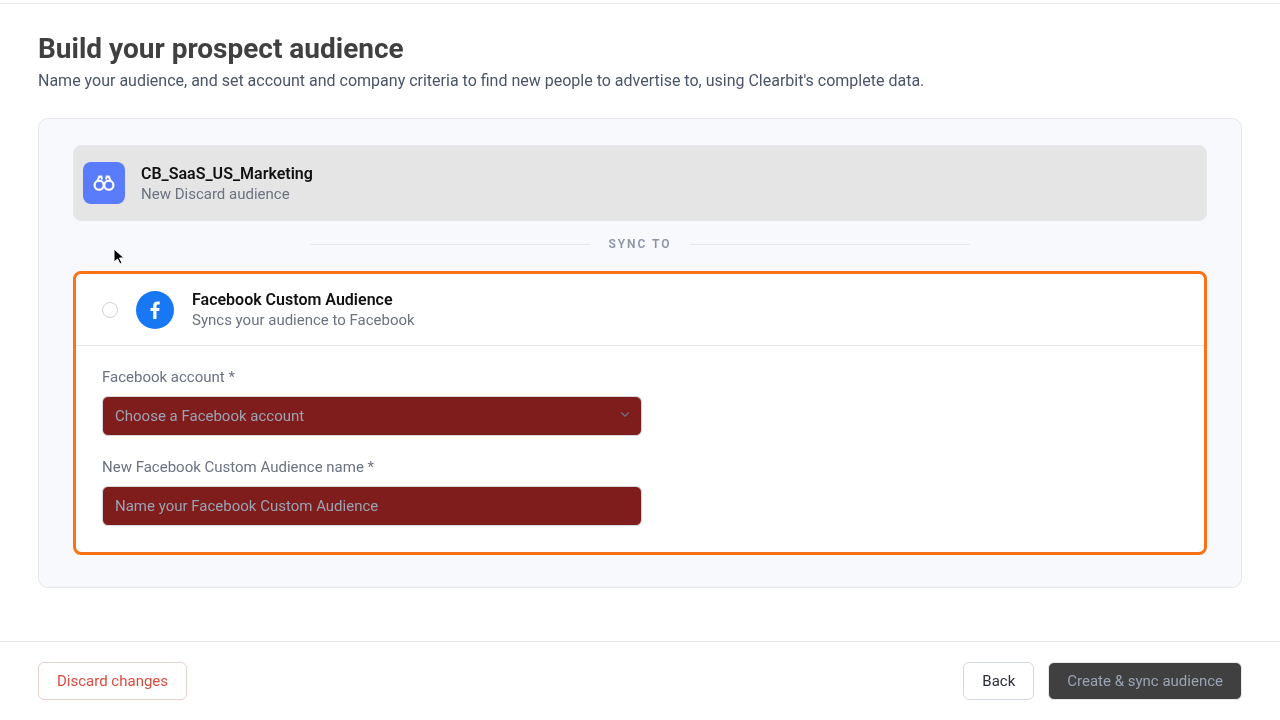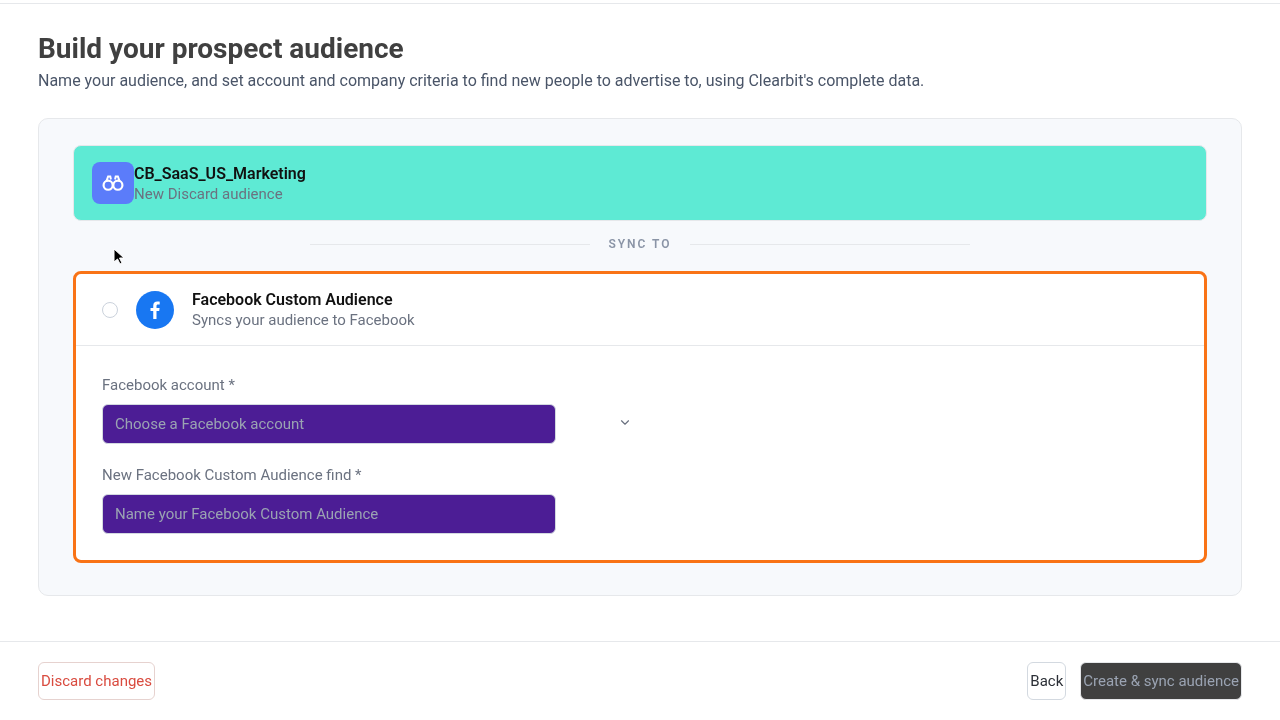--- a/index.html
+++ b/index.html
@@ -32,26 +32,27 @@
     color: #4a5568;
     margin-bottom: 28px;
   }
   .outer-panel {
     background: #f7f9fc;
     border: 1px solid #e6e8eb;
     border-radius: 10px;
     padding: 26px 34px 32px 34px;
   }
   .audience-card {
-    background: #5eead4;
+    background: #e5e5e5;
     border: 1px solid #e6e8eb;
     border-radius: 8px;
-    padding: 16px 18px;
-    display: flex;
-    align-items: center;
+    padding: 16px 9px;
+    display: flex;
+    align-items: center;
+    gap: 16px;
   }
   .binoc-icon {
     width: 42px;
     height: 42px;
     background: #5b7cfa;
     border-radius: 8px;
     display: flex;
     align-items: center;
     justify-content: center;
     flex-shrink: 0;
@@ -122,42 +123,41 @@
   }
   .sync-sub {
     font-size: 15px;
     color: #6b7280;
   }
   .sync-body {
     padding: 22px 26px 26px 26px;
   }
   .field-group {
     margin-bottom: 22px;
-    margin-top: 8px;
   }
   .field-group:last-child { margin-bottom: 0; }
   .field-label {
     font-size: 15px;
     color: #6b7280;
     margin-bottom: 10px;
     display: block;
   }
   .select-wrap {
     position: relative;
     width: 542px;
   }
   .select, .text-input {
-    width: 454px;
+    width: 540px;
     height: 40px;
     border: 1px solid #d3d9e0;
     border-radius: 6px;
     padding: 16px 12px;
     font-size: 15px;
     color: #9aa3b2;
-    background: #4c1d95;
+    background: #7f1d1d;
     display: flex;
     align-items: center;
     cursor: pointer;
   }
   .text-input {
     cursor: text;
     outline: none;
     font-family: inherit;
   }
   .text-input::placeholder { color: #9aa3b2; }
@@ -175,21 +175,21 @@
     right: 0;
     border-top: 1px solid #e6e8eb;
     padding: 20px 38px;
     display: flex;
     align-items: center;
     justify-content: space-between;
     background: #fff;
   }
   .btn {
     height: 38px;
-    padding: 0 2px;
+    padding: 0 18px;
     border-radius: 6px;
     font-size: 15px;
     border: 1px solid #d3d9e0;
     background: #fff;
     cursor: pointer;
     display: inline-flex;
     align-items: center;
     justify-content: center;
     font-family: inherit;
   }
@@ -270,21 +270,21 @@
             </div>
             <span class="chevron">
               <svg width="14" height="14" viewBox="0 0 24 24">
                   <path d="M6 9l6 6 6-6" stroke="#6b7280" stroke-width="2" fill="none" stroke-linecap="round" stroke-linejoin="round"></path>
                 </svg>
             </span>
           </div>
         </div>
 
         <div class="field-group">
-          <label class="field-label">New Facebook Custom Audience find *</label>
+          <label class="field-label">New Facebook Custom Audience name *</label>
           <input class="text-input" type="text" placeholder="Name your Facebook Custom Audience" style="">
         </div>
       </div>
     </div>
 
   </div>
 </div>
 
 <div class="footer">
   <button class="btn btn-discard">Discard changes</button>

